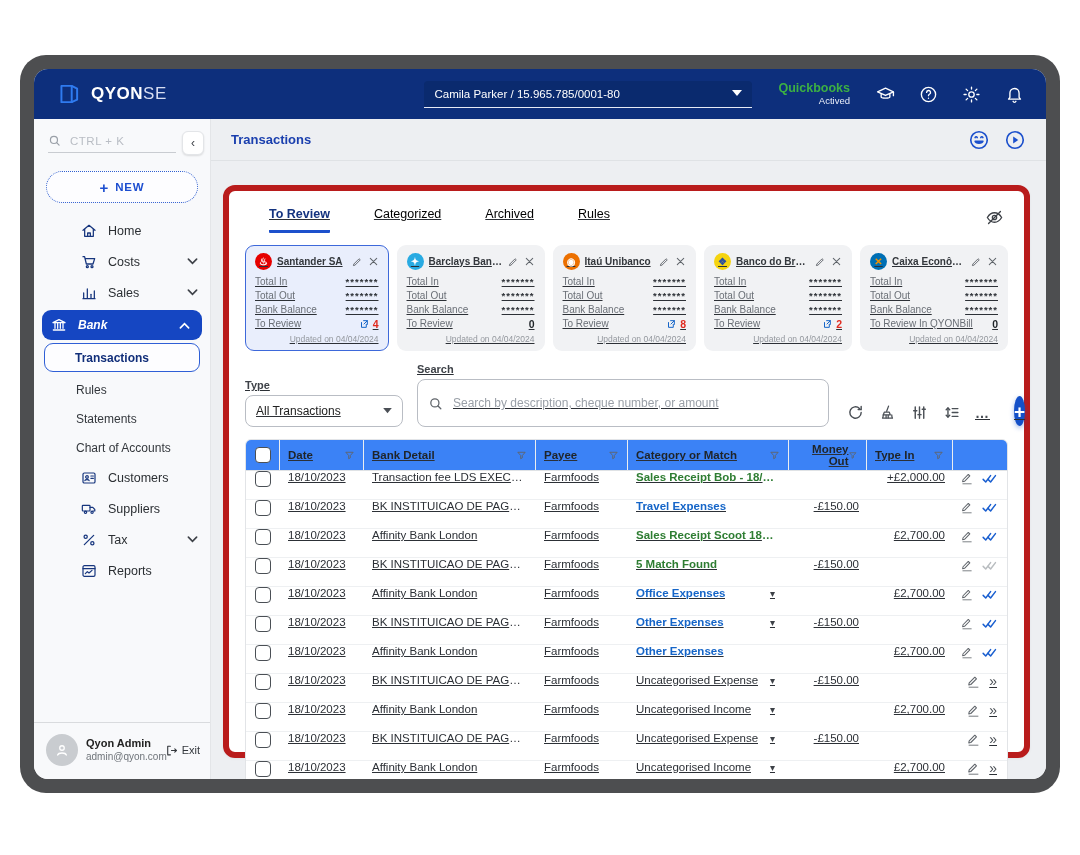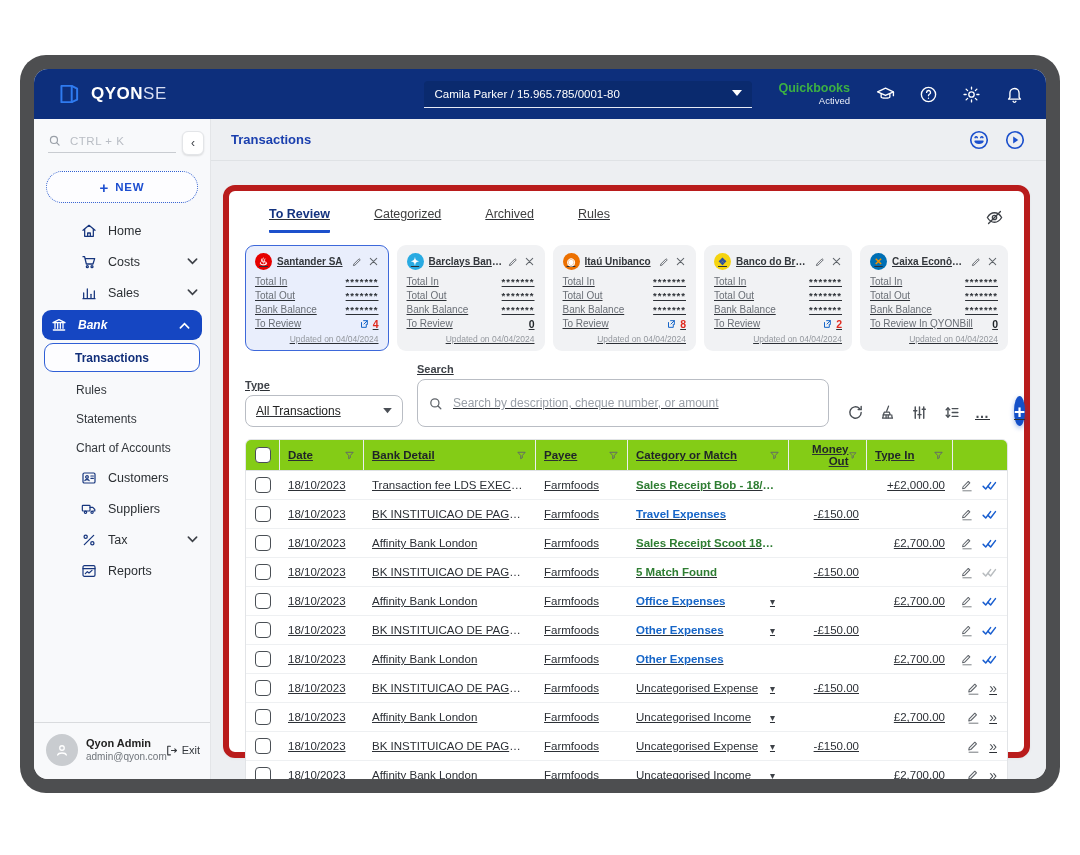--- a/index.html
+++ b/index.html
@@ -69,21 +69,21 @@
   .page-title{font-size:13px;font-weight:bold;color:#1a3fae;}
   .mh-spacer{flex:1;}
   .mh-icons{display:flex;align-items:center;gap:14px;color:#1c50cc;}
   .mh-icons .micon{width:22px;height:22px;cursor:pointer;}
   .content{flex:1;padding:24px 16px 0 12px;min-height:0;}
   .panel{background:#fff;border:6px solid #b91c1c;border-radius:12px;height:573px;box-sizing:border-box;
         padding:12px 16px 0 16px;display:flex;flex-direction:column;box-shadow:0 1px 3px rgba(20,30,60,.05);text-decoration:underline;}
 
   
   .tabs{display:flex;align-items:center;gap:44px;padding:4px 4px 0 24px;flex:0 0 auto;}
-  .tab{font-size:12.5px;color:#404040;padding-bottom:9px;cursor:pointer;border-bottom:3px solid transparent;}
+  .tab{font-size:12.5px;color:#000000;padding-bottom:9px;cursor:pointer;border-bottom:3px solid transparent;}
   .tab.active{color:#14337f;font-weight:bold;border-bottom:3px solid #1c50cc;border-radius:1px;}
   .tabs .t-spacer{flex:1;}
   .eyeoff{width:19px;height:19px;color:#3e4248;cursor:pointer;margin-bottom:6px;}
 
   
   .cards{display:flex;gap:8px;margin-top:12px;flex:0 0 auto;}
   .bcard{width:148px;box-sizing:border-box;background:#f1f2f4;border:1.6px solid transparent;border-radius:9px;
         padding:7px 9px 6px 9px;font-size:10.5px;cursor:pointer;}
   .bcard.selected{background:#e9eefc;border-color:#3d68da;}
   .bc-head{display:flex;align-items:center;gap:5px;margin-bottom:5px;}
@@ -114,25 +114,25 @@
   .search-box input::placeholder{color:#9aa0a8;}
   .tool-icons{display:flex;align-items:center;gap:15px;margin-left:4px;padding-bottom:6px;color:#4a4f55;}
   .tool-icons .ticon{width:17px;height:17px;cursor:pointer;}
   .tool-icons .dots{font-size:14px;font-weight:bold;color:#4a4f55;cursor:pointer;letter-spacing:1px;line-height:10px;}
   .fab{width:30px;height:30px;border-radius:50%;background:#1450c8;color:#fff;display:flex;align-items:center;
       justify-content:center;font-size:19px;font-weight:bold;cursor:pointer;margin-left:10px;margin-bottom:1px;
       box-shadow:0 2px 5px rgba(20,80,200,.4);line-height:1;}
 
   
   .table{margin-top:12px;border:1px solid #e2e4e7;border-radius:6px;overflow:hidden;flex:0 0 auto;}
-  .thead{display:flex;align-items:center;height:30px;background:#84cc16;border-bottom:1px solid #dfe2e5;}
+  .thead{display:flex;align-items:center;height:30px;background:#3b82f6;border-bottom:1px solid #dfe2e5;}
   .th{display:flex;align-items:center;font-size:11.5px;font-weight:bold;color:#1f2428;padding:0 8px;box-sizing:border-box;
       border-right:1px solid #eceef0;height:100%;}
   .th .funnel{width:11px;height:11px;color:#5f646a;margin-left:auto;cursor:pointer;}
-  .trow{display:flex;align-items:center;height:28px;border-bottom:1px solid #eef0f2;background:#fff;}
+  .trow{display:flex;align-items:flex-start;height:28px;border-bottom:1px solid #eef0f2;background:#fff;}
   .trow:last-child{border-bottom:none;}
   .cell{font-size:11.5px;color:#2c3036;padding:0 8px;box-sizing:border-box;white-space:nowrap;overflow:hidden;text-overflow:ellipsis;}
   .c-check{flex:0 0 34px;display:flex;justify-content:center;padding:0;}
   .checkbox{width:14px;height:14px;border:1.6px solid #4a4f55;border-radius:4px;background:#fff;cursor:pointer;display:inline-block;}
   .c-date{flex:0 0 84px;}
   .c-bank{flex:0 0 172px;}
   .c-payee{flex:0 0 92px;}
   .c-cat{flex:1;display:flex;align-items:center;min-width:0;}
   .cat-text{font-size:11.5px;white-space:nowrap;overflow:hidden;text-overflow:ellipsis;cursor:pointer;}
   .cat-green{color:#2e7d32;font-weight:bold;}

